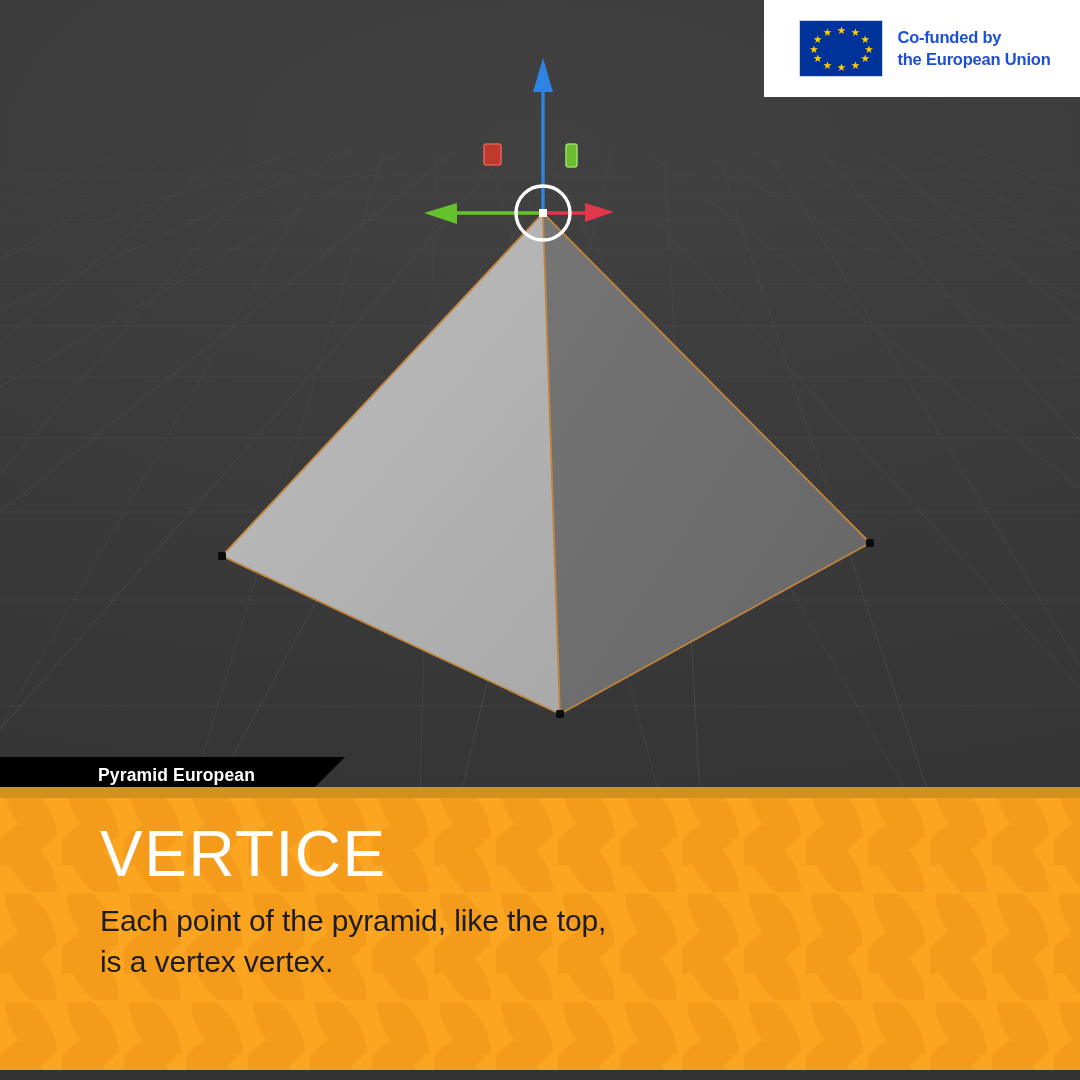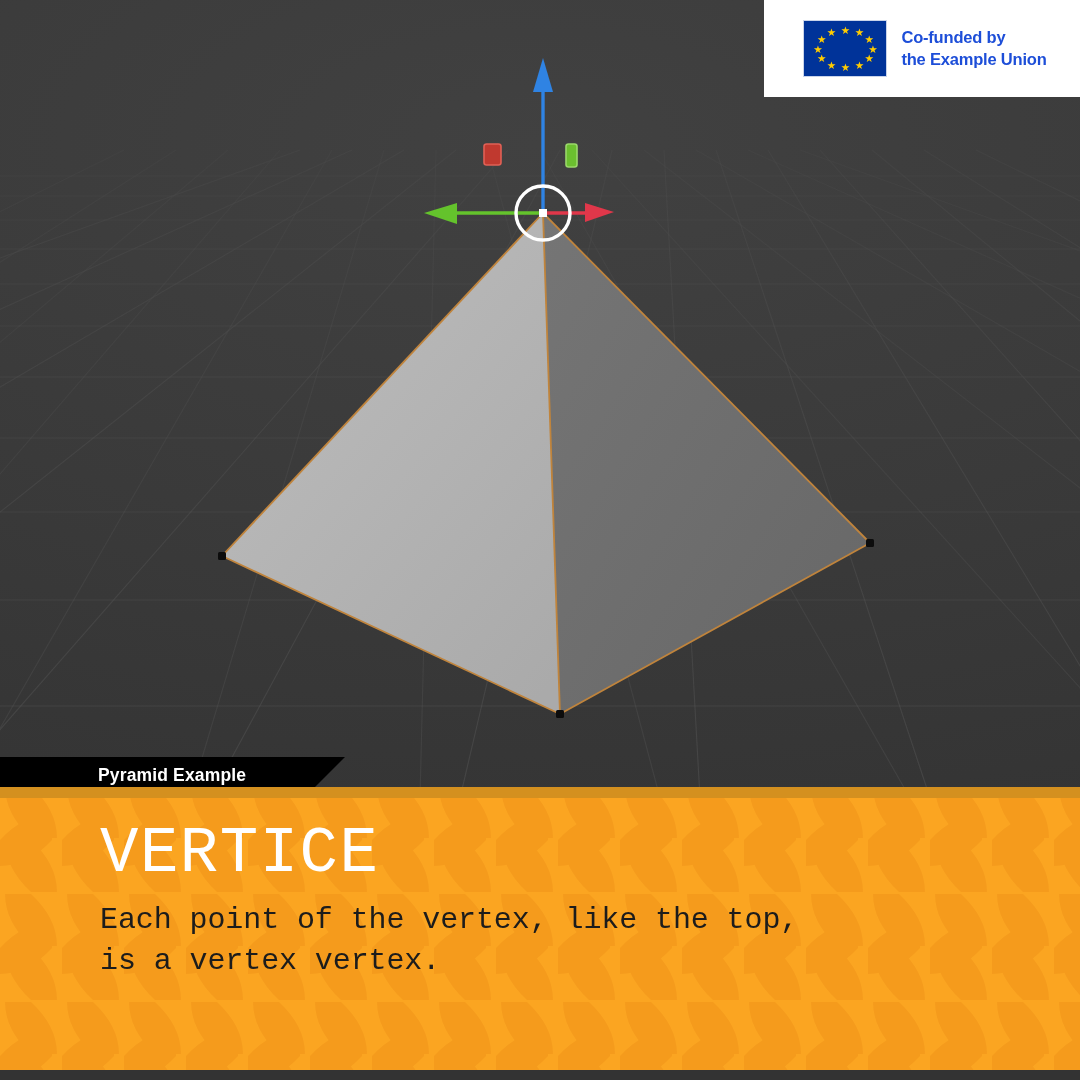--- a/index.html
+++ b/index.html
@@ -55,21 +55,21 @@
     white-space:nowrap;
   }
 
   
   .orange-strip{
     position:absolute;left:0;top:787px;width:1080px;height:11px;
     background:#d4901f;
   }
   .orange-panel{
     position:absolute;left:0;top:798px;width:1080px;height:272px;
-    background:#fba521;overflow:hidden;font-family:Liberation Mono, monospace;
+    background:#fba521;overflow:hidden;
   }
   .orange-panel .pattern{
     position:absolute;left:0;top:-12px;width:1080px;height:300px;
     opacity:1;
   }
   .orange-content{
     position:absolute;left:100px;top:24px;right:40px;
   }
   .headline{
     color:#ffffff;
@@ -227,26 +227,26 @@
       <span class="star" style="left:67%;top:79.5%">★</span>
       <span class="star" style="left:50%;top:84%">★</span>
       <span class="star" style="left:33%;top:79.5%">★</span>
       <span class="star" style="left:21%;top:67%">★</span>
       <span class="star" style="left:16.5%;top:50%">★</span>
       <span class="star" style="left:21%;top:33%">★</span>
       <span class="star" style="left:33%;top:20.5%">★</span>
     </div>
     <div class="eu-text">
       <div>Co-funded by</div>
-      <div>the Example Union</div>
+      <div>the European Union</div>
     </div>
   </div>
 
   <div class="label-banner">
-    <span>Pyramid Example</span>
+    <span>Pyramid European</span>
   </div>
 
   <div class="orange-strip"></div>
 
   <div class="orange-panel">
     <svg class="pattern" width="1080" height="300" viewBox="0 0 1080 300">
       <defs>
         <pattern id="leafpat" width="124" height="108" patternUnits="userSpaceOnUse">
           <g fill="#f59b1c">
             <path d="M0,54 q24,-26 52,-26 l0,26 q-24,26 -52,26 z"></path>
@@ -256,20 +256,20 @@
             <path d="M31,54 q26,24 26,52 l-26,0 q-26,-24 -26,-52 z"></path>
             <path d="M93,54 q26,24 26,52 l-26,0 q-26,-24 -26,-52 z"></path>
           </g>
         </pattern>
       </defs>
       <rect x="0" y="0" width="1080" height="300" fill="url(#leafpat)"></rect>
     </svg>
 
     <div class="orange-content">
       <div class="headline">VERTICE</div>
-      <p class="bodytext">Each point of the vertex, like the top,</p>
+      <p class="bodytext">Each point of the pyramid, like the top,</p>
       <p class="bodytext">is a vertex vertex.</p>
     </div>
   </div>
 
   <div class="bottom-bar"></div>
 
 </div>
 
 </body></html>

